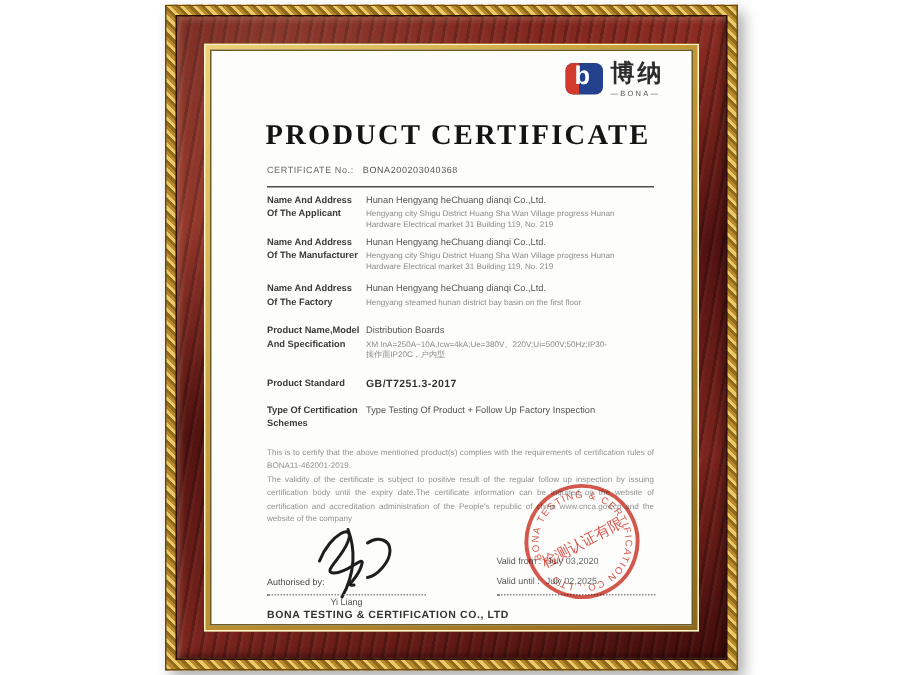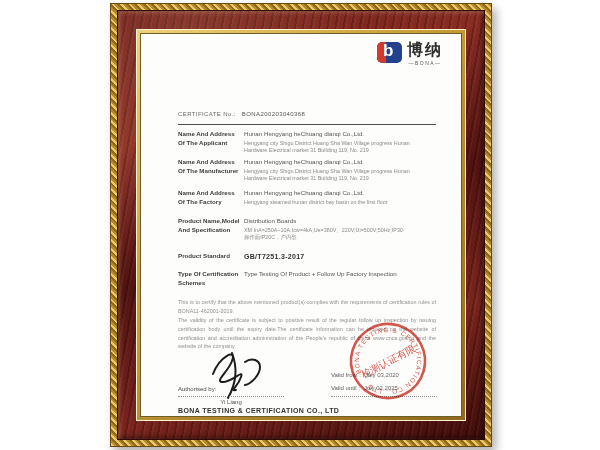--- a/index.html
+++ b/index.html
@@ -31,21 +31,21 @@
   }
   .paper{
     width:100%;height:100%;box-sizing:border-box;position:relative;overflow:hidden;
     background:#fdfdfc;border:1px solid #6f5d28;
   }
   
   .logo{position:absolute;top:8px;right:18px;display:flex;align-items:flex-start;gap:5px;}
   .logo-icon{position:relative;width:25px;height:21px;background:#24418d;border-radius:5px;overflow:hidden;}
   .logo-icon .red{position:absolute;left:0;top:0;bottom:0;width:9px;background:#d13a2c;border-radius:5px 0 0 5px;}
   .logo-icon .b{position:absolute;left:6px;top:-1px;color:#ffffff;font-weight:bold;font-size:17px;font-family:"Liberation Sans",sans-serif;}
-  .logo-text{display:flex;flex-direction:column;align-items:center;}
+  .logo-text{display:flex;flex-direction:column;}
   .logo-cn{font-size:16px;font-weight:bold;color:#2d2d2d;letter-spacing:2px;line-height:1;}
   .logo-en{font-size:5px;color:#555;letter-spacing:1.5px;margin-top:2px;}
   
   .title{
     position:absolute;left:36px;top:46px;
     font-family:"Liberation Serif","DejaVu Serif",serif;
     font-size:19px;font-weight:bold;letter-spacing:1.5px;color:#141414;white-space:nowrap;
   }
   .certno{position:absolute;left:37px;top:77px;font-size:6px;color:#6a6a6a;letter-spacing:.4px;}
   .certno .val{margin-left:6px;color:#555;}
@@ -88,20 +88,21 @@
           <div class="logo-icon">
             <div class="red"></div>
             <div class="b">b</div>
           </div>
           <div class="logo-text">
             <div class="logo-cn">博纳</div>
             <div class="logo-en">—BONA—</div>
           </div>
         </div>
 
+        <div class="title">PRODUCT CERTIFICATE</div>
 
         <div class="certno">
           <span>CERTIFICATE No.:</span><span class="val">BONA200203040368</span>
         </div>
         <div class="cert-divider"></div>
 
         <div class="fields">
           <div class="row r1">
             <div class="lbl">Name And Address
 Of The Applicant</div>

